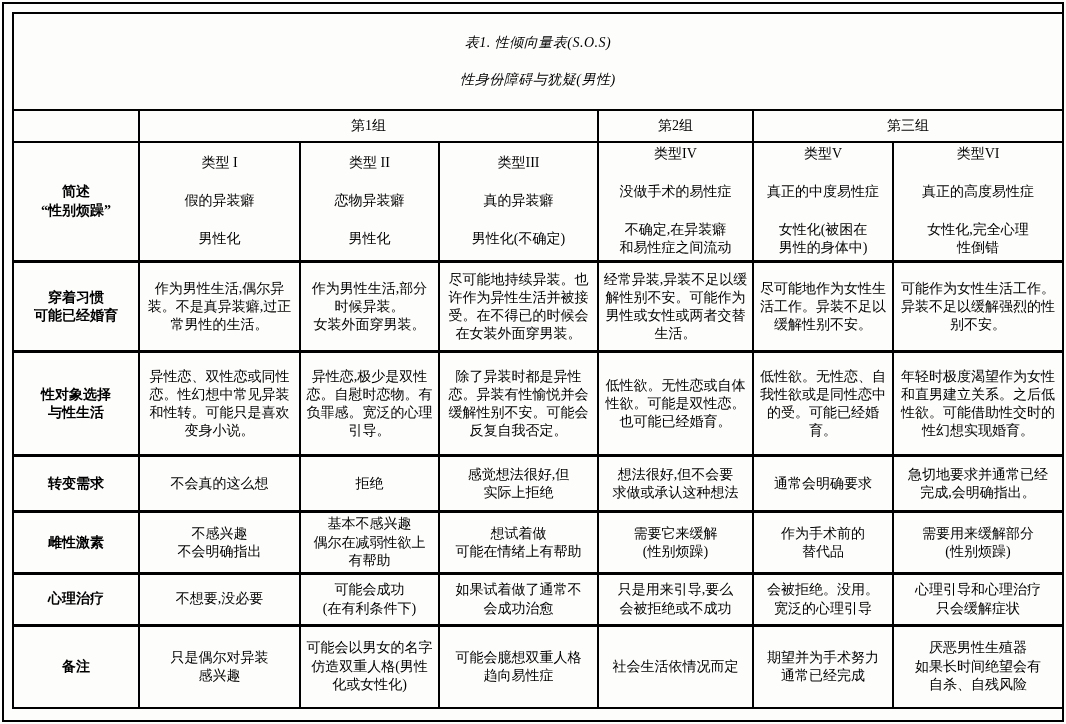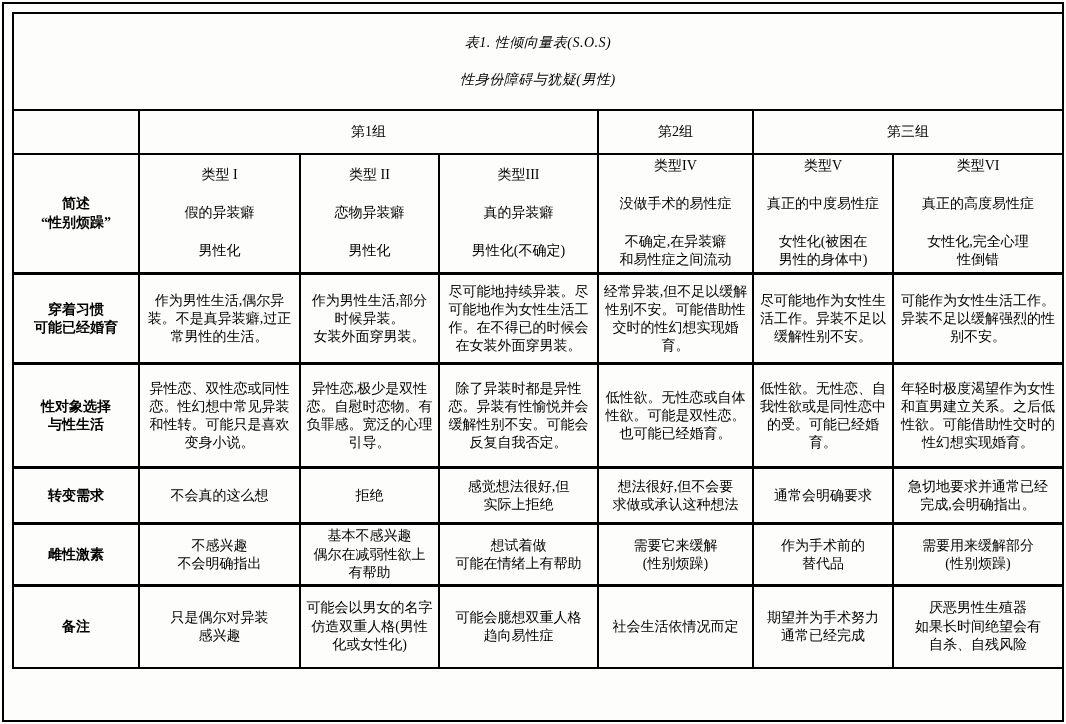--- a/index.html
+++ b/index.html
@@ -31,21 +31,21 @@
     line-height:1.3;
     overflow:hidden;
   }
   
   td.c3, td.c4, td.c5{ border-left-width:3px; }
   
   tr.row-dress td, tr.row-sex td, tr.row-kinsey td, tr.row-need td,
   tr.row-estrogen td, tr.row-therapy td, tr.row-notes td{ border-top-width:3px; }
 
   tr.row-title{height:44px;}
-  tr.row-group{height:44px;}
+  tr.row-group{height:32px;}
   tr.row-brief{height:120px;}
   tr.row-dress{height:90px;}
   tr.row-sex{height:104px;}
   tr.row-kinsey{height:30px;}
   tr.row-need{height:56px;font-family:Liberation Serif, serif;}
   tr.row-estrogen{height:50px;}
   tr.row-therapy{height:52px;}
   tr.row-notes{height:82px;}
 
   td.title-cell{
@@ -131,22 +131,22 @@
 女性化,完全心理
 性倒错</td>
       </tr>
 
       <tr class="row-dress">
         <td class="lbl">穿着习惯
 可能已经婚育</td>
         <td class="c1">作为男性生活,偶尔异装。不是真异装癖,过正常男性的生活。</td>
         <td class="c2">作为男性生活,部分时候异装。
 女装外面穿男装。</td>
-        <td class="c3">尽可能地持续异装。尽可能地作为女性生活工作。在不得已的时候会在女装外面穿男装。</td>
-        <td class="c4">经常异装,但不足以缓解性别不安。可能借助性交时的性幻想实现婚育。</td>
+        <td class="c3">尽可能地持续异装。也许作为异性生活并被接受。在不得已的时候会在女装外面穿男装。</td>
+        <td class="c4">经常异装,异装不足以缓解性别不安。可能作为男性或女性或两者交替生活。</td>
         <td class="c5">尽可能地作为女性生活工作。异装不足以缓解性别不安。</td>
         <td class="c6">可能作为女性生活工作。异装不足以缓解强烈的性别不安。</td>
       </tr>
 
       <tr class="row-sex">
         <td class="lbl">性对象选择
 与性生活</td>
         <td class="c1">异性恋、双性恋或同性恋。性幻想中常见异装和性转。可能只是喜欢变身小说。</td>
         <td class="c2">异性恋,极少是双性恋。自慰时恋物。有负罪感。宽泛的心理引导。</td>
         <td class="c3">除了异装时都是异性恋。异装有性愉悦并会缓解性别不安。可能会反复自我否定。</td>
@@ -179,20 +179,34 @@
         <td class="c3">想试着做
 可能在情绪上有帮助</td>
         <td class="c4">需要它来缓解
 (性别烦躁)</td>
         <td class="c5">作为手术前的
 替代品</td>
         <td class="c6">需要用来缓解部分
 (性别烦躁)</td>
       </tr>
 
+      <tr class="row-therapy">
+        <td class="lbl">心理治疗</td>
+        <td class="c1">不想要,没必要</td>
+        <td class="c2">可能会成功
+(在有利条件下)</td>
+        <td class="c3">如果试着做了通常不
+会成功治愈</td>
+        <td class="c4">只是用来引导,要么
+会被拒绝或不成功</td>
+        <td class="c5">会被拒绝。没用。
+宽泛的心理引导</td>
+        <td class="c6">心理引导和心理治疗
+只会缓解症状</td>
+      </tr>
 
       <tr class="row-notes">
         <td class="lbl">备注</td>
         <td class="c1">只是偶尔对异装
 感兴趣</td>
         <td class="c2">可能会以男女的名字仿造双重人格(男性化或女性化)</td>
         <td class="c3">可能会臆想双重人格
 趋向易性症</td>
         <td class="c4">社会生活依情况而定</td>
         <td class="c5">期望并为手术努力

